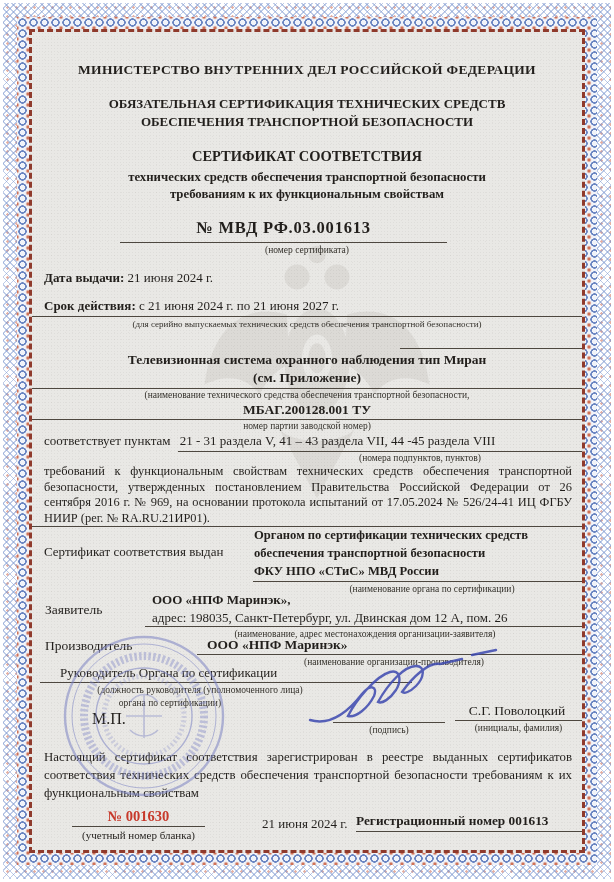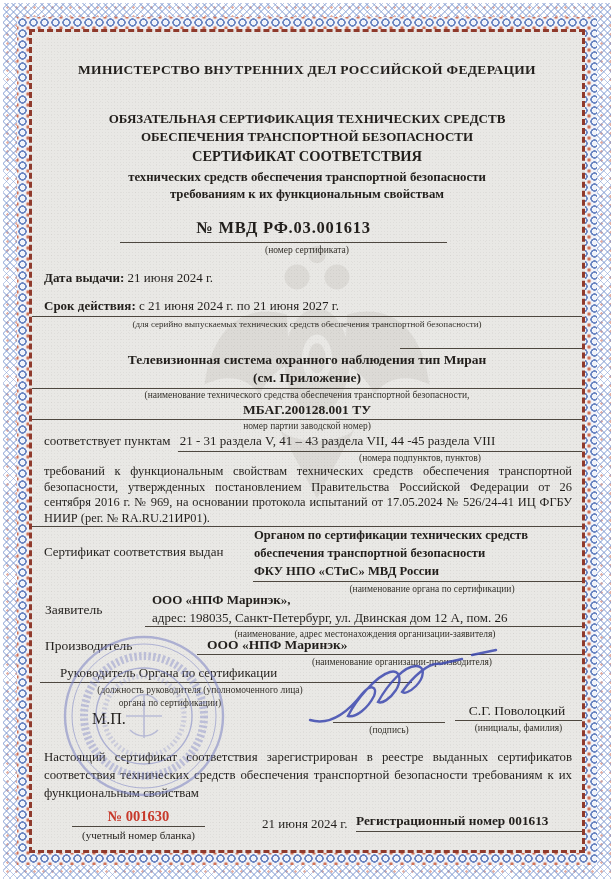--- a/index.html
+++ b/index.html
@@ -53,21 +53,21 @@
           <ellipse cx="100" cy="105" rx="26" ry="42"></ellipse>
           <path d="M76 68 C 40 58, 16 80, 10 124 C 30 114, 46 120, 54 132 C 60 120, 70 110, 78 108 Z"></path>
           <path d="M124 68 C 160 58, 184 80, 190 124 C 170 114, 154 120, 146 132 C 140 120, 130 110, 122 108 Z"></path>
           <path d="M70 160 L100 215 L130 160 C 118 172, 82 172, 70 160 Z"></path>
           <ellipse cx="100" cy="103" rx="12" ry="19" fill="#e9e8e5"></ellipse>
           <ellipse cx="100" cy="103" rx="7" ry="12"></ellipse>
         </g>
       </svg>
 
       <div class="abs c b w550" style="top:30px;font-size:13.5px;letter-spacing:.3px">МИНИСТЕРСТВО ВНУТРЕННИХ ДЕЛ РОССИЙСКОЙ ФЕДЕРАЦИИ</div>
-      <div class="abs c b w550" style="top:78px;font-size:13px;line-height:17.5px">
+      <div class="abs c b w550" style="top:63px;font-size:13px;line-height:17.5px">
         <div>ОБЯЗАТЕЛЬНАЯ СЕРТИФИКАЦИЯ ТЕХНИЧЕСКИХ СРЕДСТВ</div>
         <div>ОБЕСПЕЧЕНИЯ ТРАНСПОРТНОЙ БЕЗОПАСНОСТИ</div>
       </div>
       <div class="abs c b w550" style="top:116px;font-size:14.5px">СЕРТИФИКАТ СООТВЕТСТВИЯ</div>
       <div class="abs c b w550" style="top:137px;font-size:12.8px;line-height:17px">
         <div>технических средств обеспечения транспортной безопасности</div>
         <div>требованиям к их функциональным свойствам</div>
       </div>
 
       <div class="abs c b ulb" style="top:186px;left:88px;width:327px;font-size:16.5px;letter-spacing:.8px;height:24px">№ МВД РФ.03.001613</div>
@@ -113,21 +113,21 @@
 
       <div class="abs" style="top:570px;left:13px;font-size:13.5px">Заявитель</div>
       <div class="abs b" style="top:560px;left:120px">ООО «НПФ Маринэк»,</div>
       <div class="abs" style="top:578px;left:120px">адрес: 198035, Санкт-Петербург, ул. Двинская дом 12 А, пом. 26</div>
       <div class="abs line" style="top:594px;left:113px;width:437px"></div>
       <div class="abs c s" style="top:597px;left:183px;width:300px">(наименование, адрес местонахождения организации-заявителя)</div>
 
       <div class="abs" style="top:606px;left:13px;font-size:13.5px">Производитель</div>
       <div class="abs b" style="top:605px;left:175px;font-size:13.5px">ООО «НПФ Маринэк»</div>
       <div class="abs line" style="top:622px;left:165px;width:385px"></div>
-      <div class="abs c s" style="top:625px;left:220px;width:300px">(наименование организации-производителя)</div>
+      <div class="abs c s" style="top:625px;left:212px;width:300px">(наименование организации-производителя)</div>
 
       <div class="abs" style="top:633px;left:28px">Руководитель Органа по сертификации</div>
       <div class="abs line" style="top:650px;left:8px;width:372px"></div>
       <div class="abs c s" style="top:653px;left:18px;width:300px">(должность руководителя (уполномоченного лица)</div>
       <div class="abs c s" style="top:666px;left:18px;width:240px">органа по сертификации)</div>
 
       <div class="abs" style="top:678px;left:60px;font-size:16px">М.П.</div>
 
       <div class="abs line" style="top:690px;left:301px;width:112px"></div>
       <div class="abs c s" style="top:693px;left:301px;width:112px">(подпись)</div>

